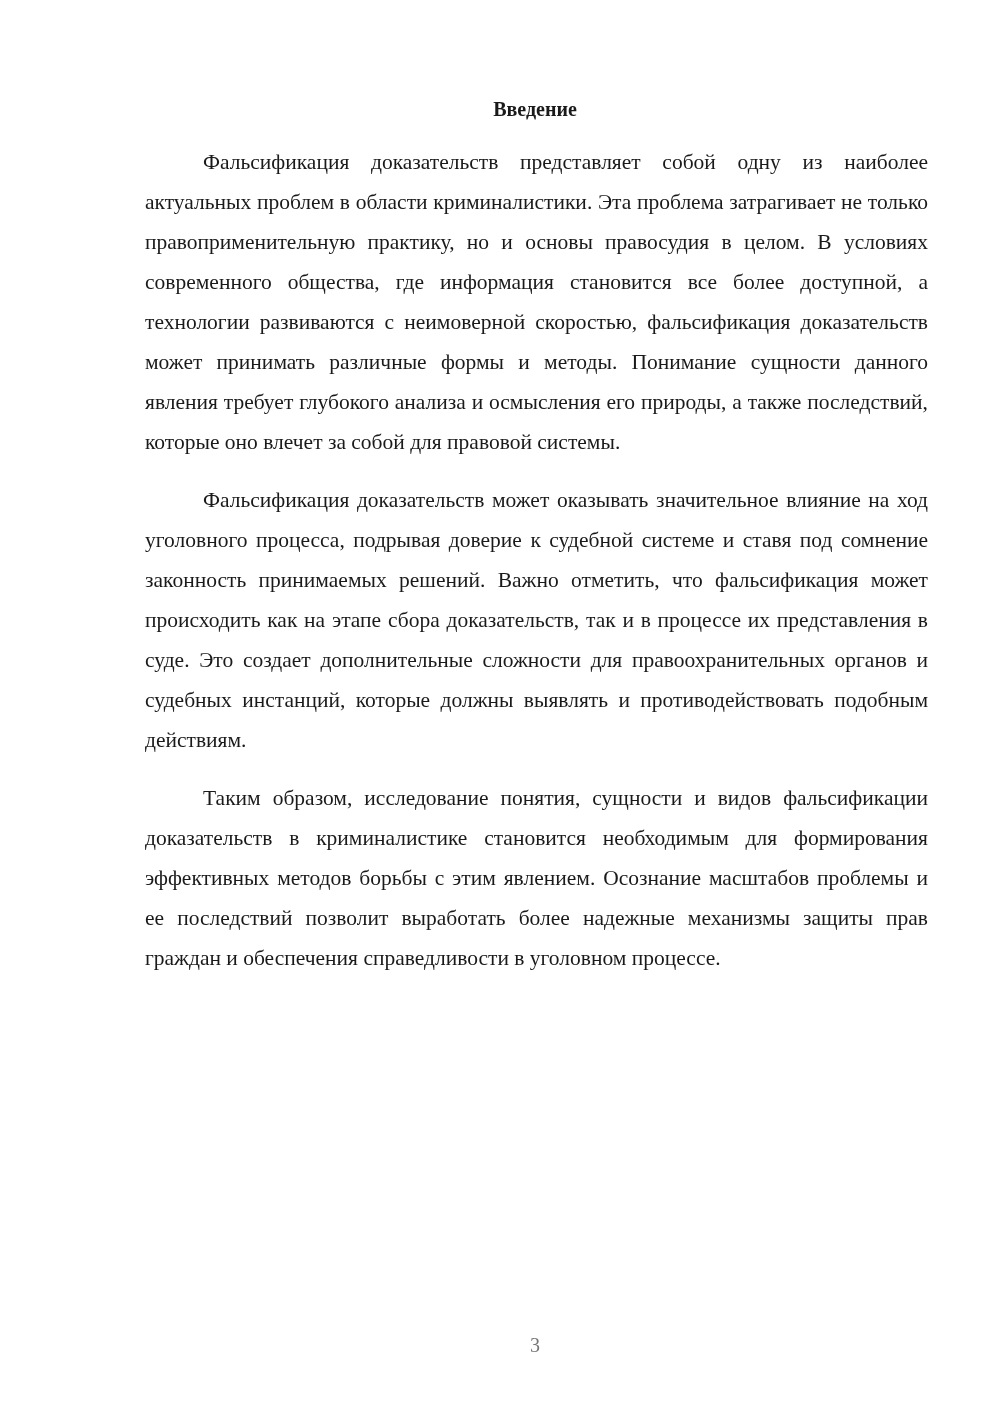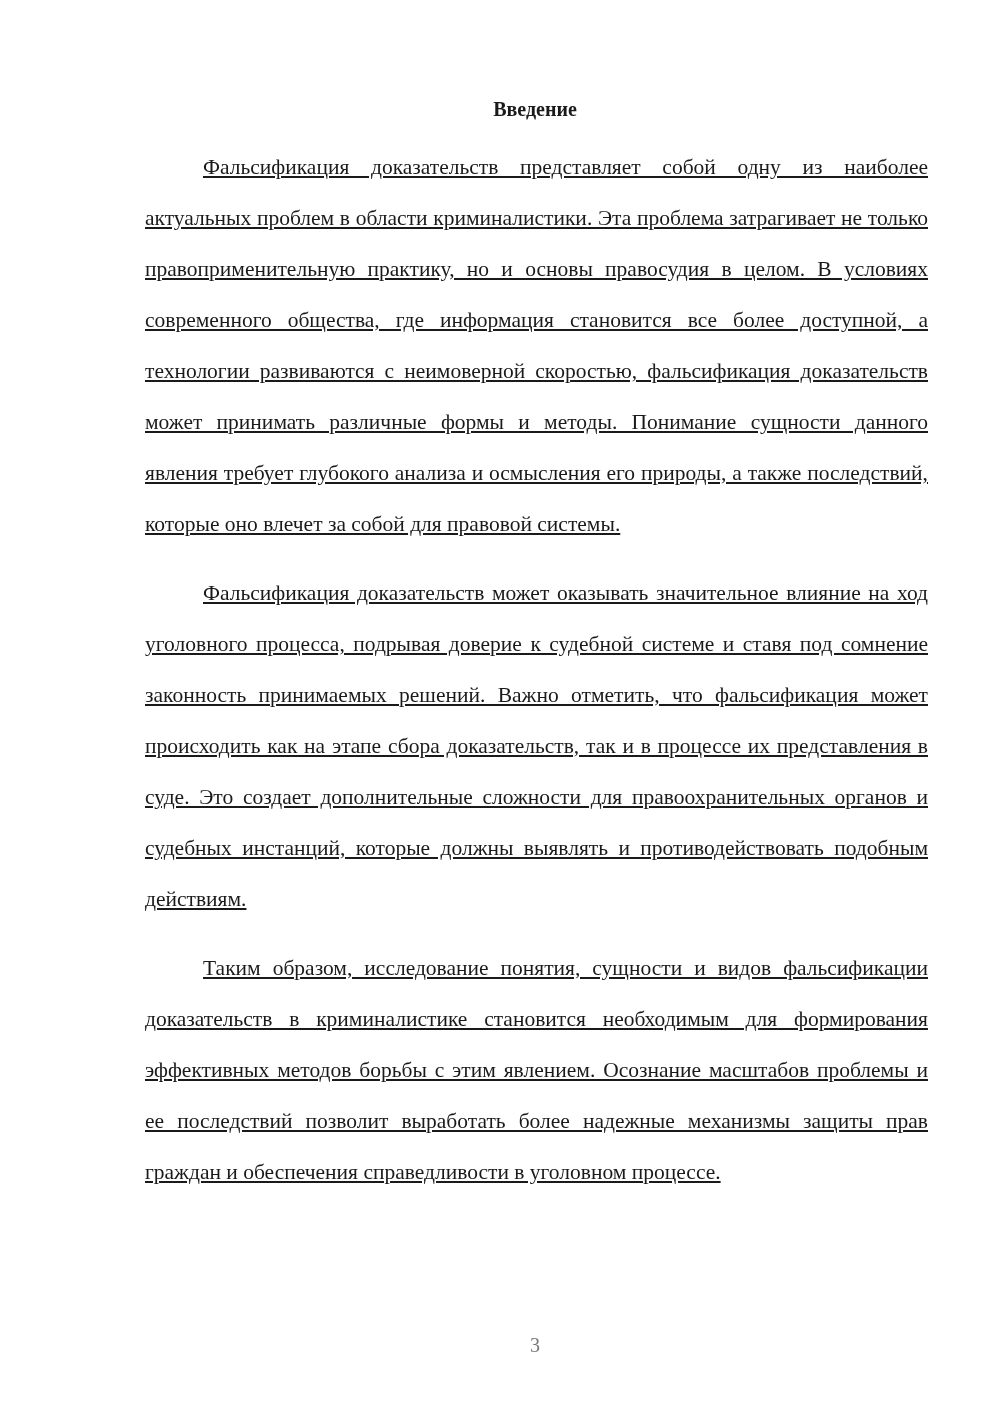--- a/index.html
+++ b/index.html
@@ -1,22 +1,22 @@
 <!DOCTYPE html>
 <html><head>
 <meta charset="utf-8">
 <style>
   html, body { margin:0; padding:0; background:#ffffff; }
   body { width:1000px; height:1414px; position:relative; overflow:hidden;
          font-family:"Liberation Serif", "DejaVu Serif", serif; color:#1a1a1a; }
   .title { position:absolute; top:98px; left:0; width:1070px; text-align:center;
            font-weight:bold; font-size:20px; }
   .content { position:absolute; left:145px; top:142px; width:783px; }
-  .para { font-size:21.5px; line-height:51px; text-align:justify;
-          text-indent:58px; margin:0 0 18px 0;text-decoration:underline; }
+  .para { font-size:21.5px; line-height:40px; text-align:justify;
+          text-indent:58px; margin:0 0 18px 0; }
   .pagenum { position:absolute; top:1334px; left:0; width:1070px; text-align:center;
              font-size:20px; color:#777; }
 </style>
 </head>
 <body>
 
 <div class="title">Введение</div>
 
 <div class="content">
   <p class="para">Фальсификация доказательств представляет собой одну из наиболее актуальных проблем в области криминалистики. Эта проблема затрагивает не только правоприменительную практику, но и основы правосудия в целом. В условиях современного общества, где информация становится все более доступной, а технологии развиваются с неимоверной скоростью, фальсификация доказательств может принимать различные формы и методы. Понимание сущности данного явления требует глубокого анализа и осмысления его природы, а также последствий, которые оно влечет за собой для правовой системы.</p>

